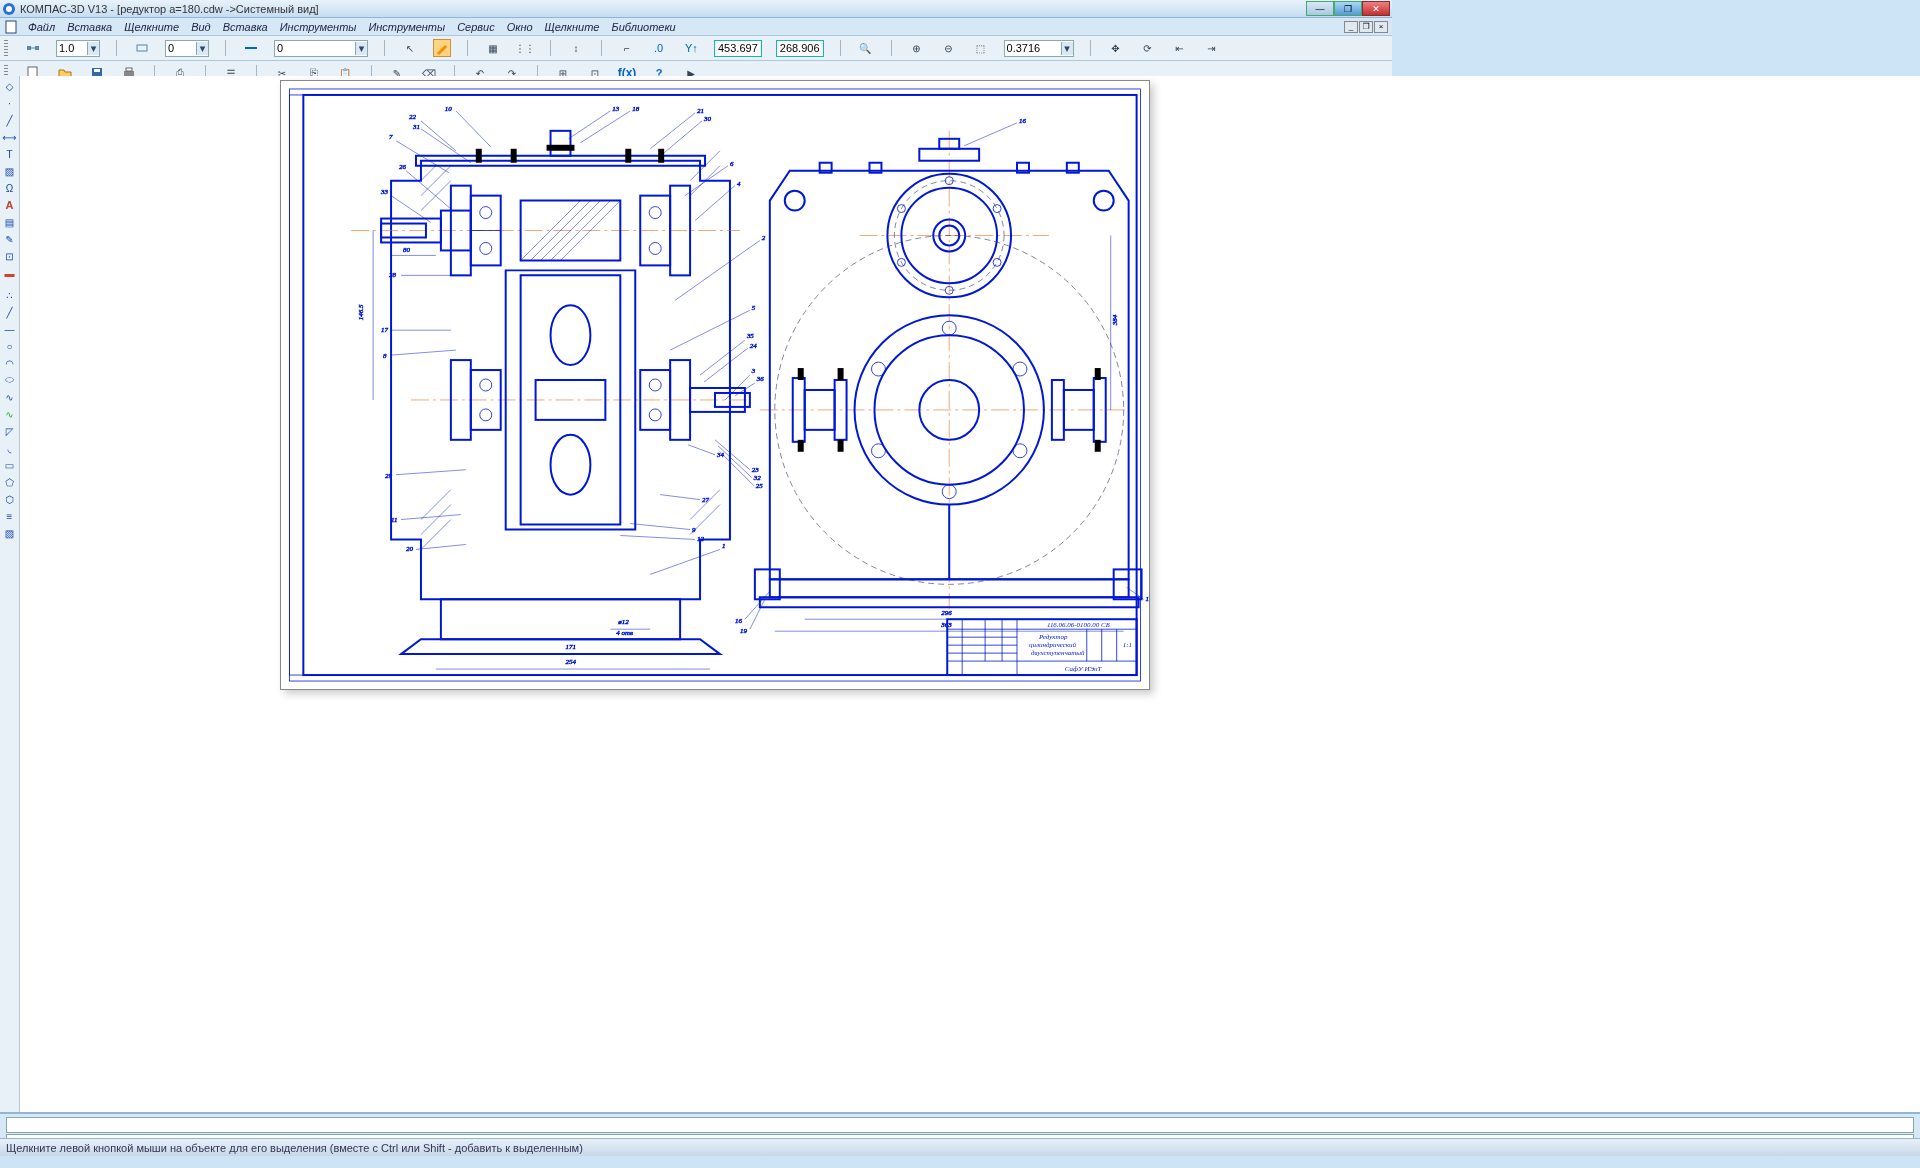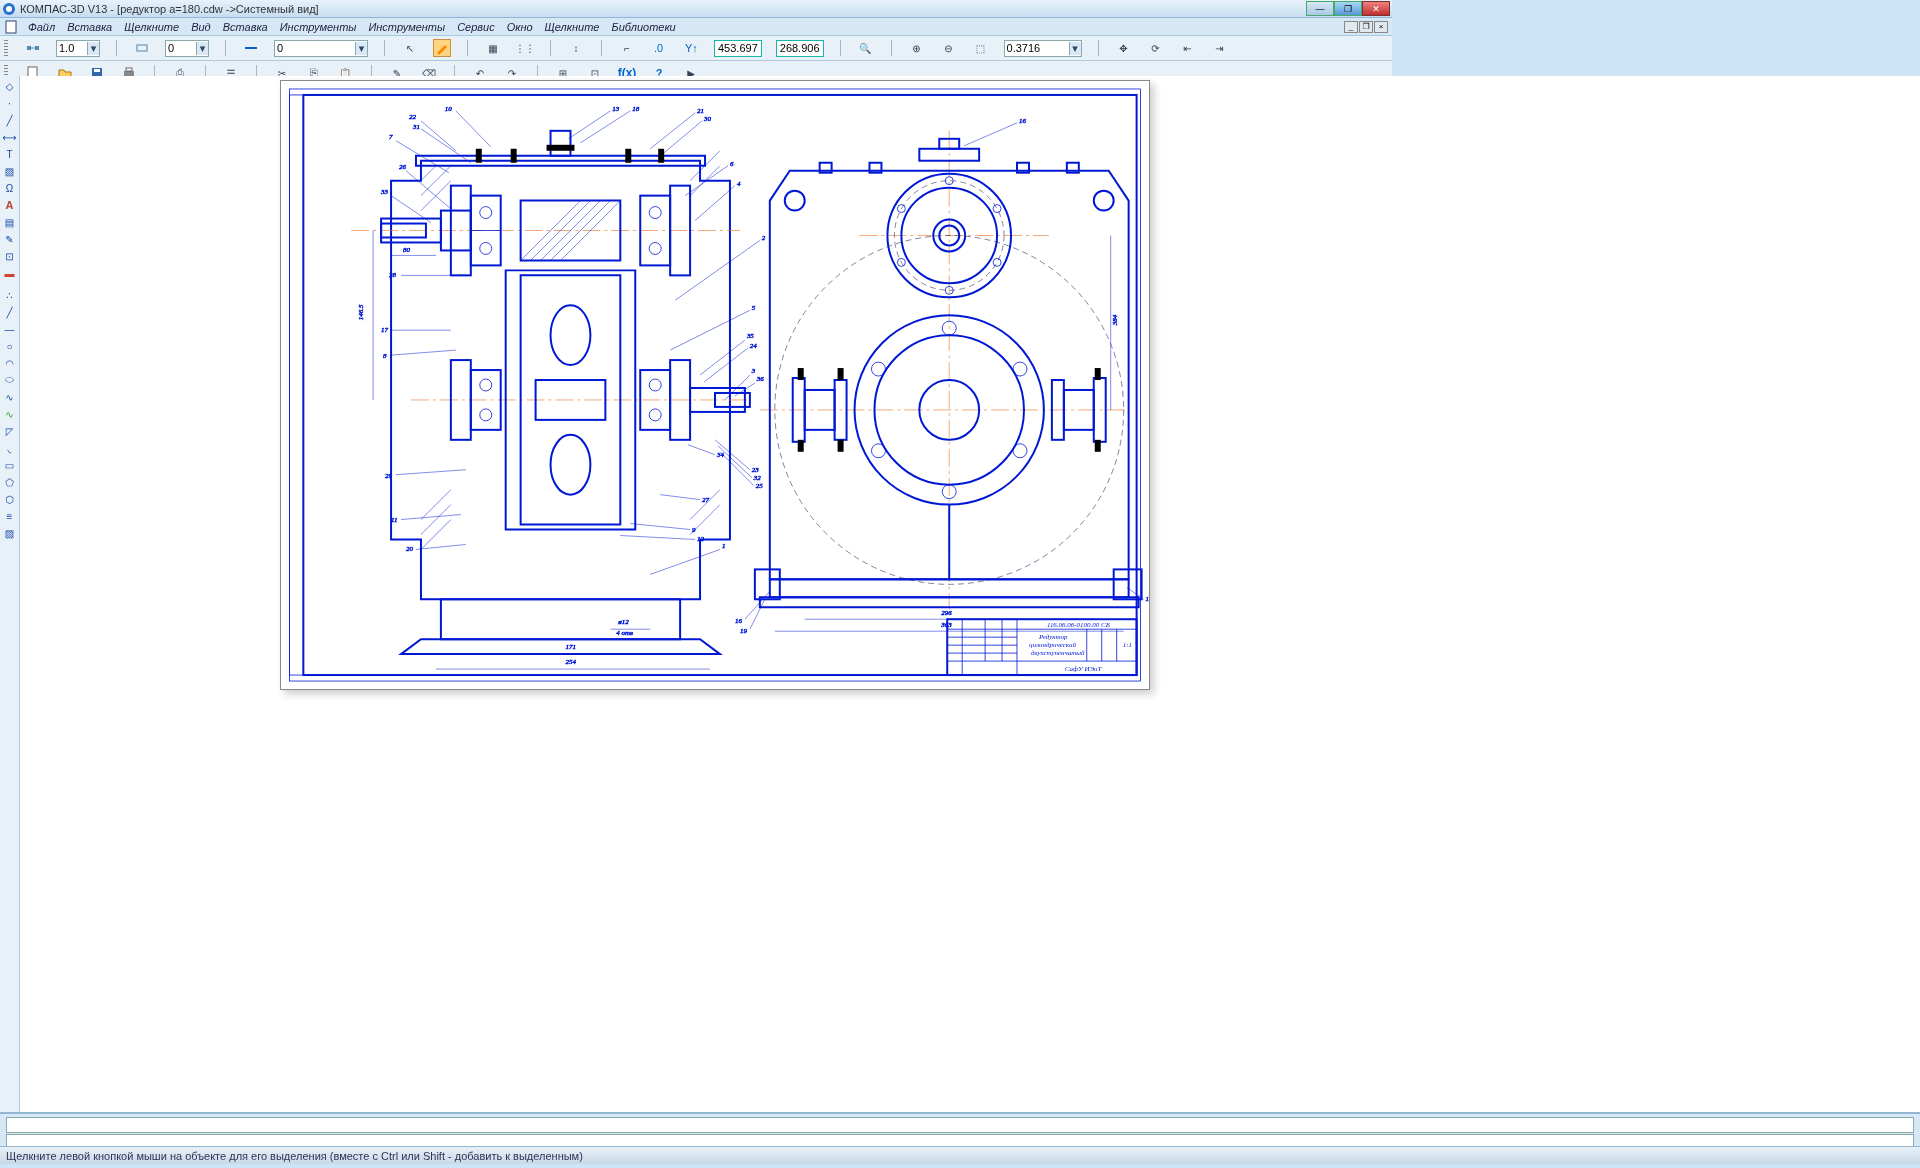--- a/index.html
+++ b/index.html
@@ -40,21 +40,21 @@
 
 .canvas-wrap { position:absolute; left:20px; top:76px; right:0; bottom:56px; background:#fff; overflow:hidden; }
 .drawing { position:absolute; left:260px; top:4px; width:870px; height:610px; background:#fff; border:1px solid #888; box-shadow:4px 4px 8px rgba(0,0,0,0.2); }
 .drawing svg { width:100%; height:100%; }
 
 
 .cmd-panel { position:absolute; left:0; right:0; bottom:18px; height:38px; background:#d6e8f6; border-top:2px solid #94b4d0; padding:2px; }
 .cmd-line { height:16px; background:#fff; border:1px solid #8aa; margin:1px 4px; font-size:10px; padding:0 2px; display:flex; align-items:center; color:#444; }
 
 
-.statusbar { position:absolute; left:0; right:0; bottom:4px; height:18px; background:linear-gradient(#e8f0f8,#c8d8e8); border-top:1px solid #94b4d0; display:flex; align-items:center; padding:0 6px; color:#335; font-size:11px; }
+.statusbar { position:absolute; left:0; right:0; bottom:12px; height:18px; background:linear-gradient(#e8f0f8,#c8d8e8); border-top:1px solid #94b4d0; display:flex; align-items:center; padding:0 6px; color:#335; font-size:11px; }
 
 
 .frame { stroke:#0018d4; stroke-width:2; fill:none; }
 .thin { stroke:#0018d4; stroke-width:0.8; fill:none; }
 .center { stroke:#e87020; stroke-width:0.6; fill:none; stroke-dasharray:18 4 3 4; }
 .dash { stroke:#303060; stroke-width:0.6; fill:none; stroke-dasharray:6 4; }
 .hatch { stroke:#0018d4; stroke-width:0.5; }
 .dim { stroke:#0018d4; stroke-width:0.5; fill:none; }
 .dtext { fill:#0018d4; font-size:7px; font-style:italic; font-family:"Times New Roman",serif; }
 .black { fill:#000; }
@@ -164,21 +164,21 @@
   <div class="tb-readonly">
       <span>268.906</span>
     </div>
   <span class="tb-sep"></span>
   <span class="tb-btn">🔍</span>
   <span class="tb-sep"></span>
   <span class="tb-btn">⊕</span>
   <span class="tb-btn">⊖</span>
   <span class="tb-btn">⬚</span>
   <div class="tb-combo">
-    <input style="width: 64px;" value="0.3716">
+    <input style="width: 56px;" value="0.3716">
     <span class="dd">▾</span>
   </div>
   <span class="tb-sep"></span>
   <span class="tb-btn">✥</span>
   <span class="tb-btn">⟳</span>
   <span class="tb-btn">⇤</span>
   <span class="tb-btn">⇥</span>
 </div>
 
 <div class="toolbar">

